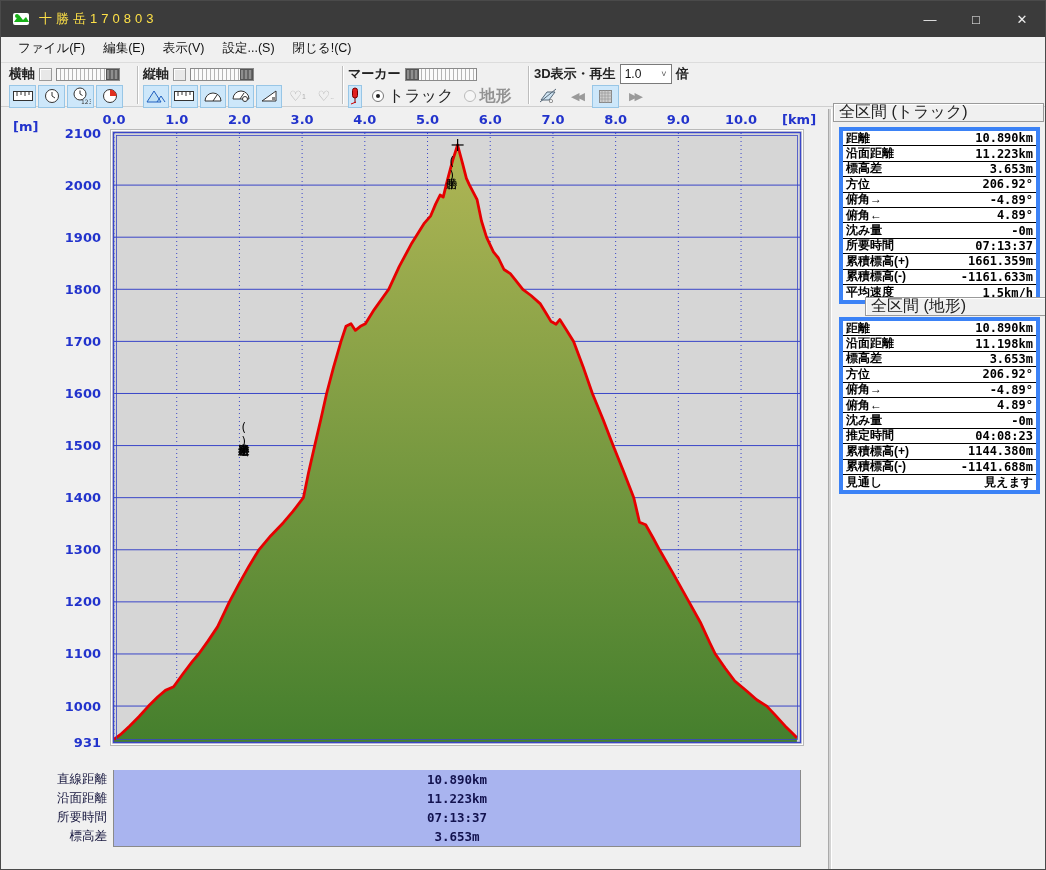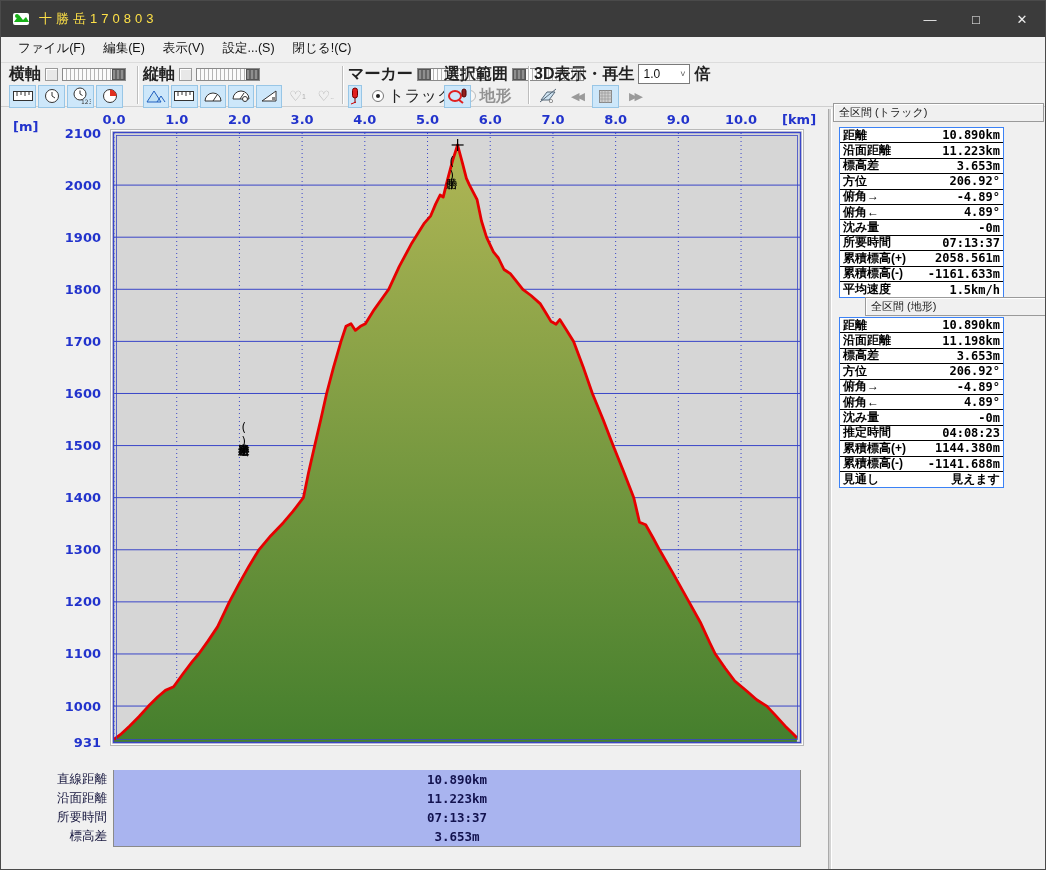--- a/index.html
+++ b/index.html
@@ -14,21 +14,21 @@
   #win-buttons{position:absolute;right:0;top:0;height:36px;display:flex;}
   .winbtn{width:46px;height:36px;color:#eee;font-size:13px;display:flex;align-items:center;justify-content:center;}
   
   #menubar{position:absolute;left:0;top:36px;width:100%;height:26px;background:#f0f0f0;border-bottom:1px solid #dcdcdc;display:flex;align-items:flex-start;padding-left:8px;}
   .menu-item{padding:3px 9px;font-size:12.5px;color:#111;}
   
   #toolbar{position:absolute;left:0;top:62px;width:100%;height:44px;background:#f0f0f0;border-bottom:1px solid #cfcfcf;}
   .tgroup{position:absolute;top:2px;height:40px;}
   .tgroup .row1{display:flex;align-items:center;height:18px;gap:4px;}
   .tgroup .row2{display:flex;align-items:center;height:24px;gap:2px;margin-top:1px;}
-  .tlabel{font-size:16px;font-weight:bold;color:#222;white-space:nowrap;}
+  .tlabel{font-size:13px;font-weight:bold;color:#222;white-space:nowrap;}
   .mini-btn{width:13px;height:13px;background:#e8e8e8;border:1px solid #9a9a9a;box-shadow:inset 1px 1px 0 #fff;}
   .slider{height:13px;width:72px;border:1px solid #8a8a8a;background:repeating-linear-gradient(90deg,#fbfbfb 0 3px,#b5b5b5 3px 4px);position:relative;}
   .slider .thumb{position:absolute;top:0;bottom:0;width:13px;background:repeating-linear-gradient(90deg,#8f8f8f 0 2px,#666 2px 4px);border:1px solid #555;}
   .thumb.right{right:0;}.thumb.left{left:0;}
   .tbtn{width:27px;height:23px;display:flex;align-items:center;justify-content:center;border:1px solid transparent;background:transparent;font-size:14px;color:#444;position:relative;}
   .tbtn.on{background:#cde7fa;border-color:#98c6e6;}
   .tbtn.dis{opacity:.40;}
   .tdivider{position:absolute;top:3px;height:38px;width:1px;background:#bdbdbd;box-shadow:1px 0 0 #fff;}
   .radio{display:flex;align-items:center;gap:4px;font-size:16px;color:#222;margin-left:8px;white-space:nowrap;}
   .radio .dot{width:12px;height:12px;border-radius:50%;border:1px solid #777;background:#fff;position:relative;}
@@ -38,22 +38,22 @@
   
   #chart-svg{position:absolute;left:0;top:108px;}
   
   #section-header{position:absolute;left:112px;top:774px;width:688px;height:22px;background:#c4b5fd;border:1px solid #8a8a8a;box-shadow:inset 1px 1px 0 #fff;display:flex;align-items:center;justify-content:center;font-size:13px;font-weight:bold;color:#111;}
   #section-values{position:absolute;left:112px;top:769px;width:688px;height:77px;background:#a9b4ef;border:1px solid #8a8a8a;border-top:none;}
   .sv-row{height:19px;display:flex;align-items:center;justify-content:center;font-size:12.5px;font-weight:bold;color:#13134f;font-family:"DejaVu Sans Mono","Liberation Mono",monospace;}
   #section-gutter{position:absolute;left:0;top:769px;width:106px;}
   .sg-row{height:19px;display:flex;align-items:center;justify-content:flex-end;font-size:12.5px;font-weight:normal;color:#14143c;}
   
   #splitter{position:absolute;left:827px;top:108px;width:4px;height:762px;background:#d3d3d3;border-left:1px solid #aaa;border-right:1px solid #fff;}
-  .stat-header{position:absolute;left:832px;width:211px;height:19px;background:#f0f0f0;border:1px solid #9a9a9a;box-shadow:inset 1px 1px 0 #fff;font-size:11px;color:#222;display:flex;align-items:center;padding-left:5px;}
-  .stat-table{position:absolute;left:838px;width:165px;border:1px solid #3b82f6;background:#fff;}
+  .stat-header{position:absolute;left:832px;width:211px;height:19px;background:#f0f0f0;border:1px solid #9a9a9a;box-shadow:inset 1px 1px 0 #fff;font-size:16px;color:#222;display:flex;align-items:center;padding-left:5px;}
+  .stat-table{position:absolute;left:838px;width:201px;border:4px solid #3b82f6;background:#fff;}
   .stat-row{height:15.4px;display:flex;align-items:center;justify-content:space-between;border-bottom:1px solid #000;padding:0 3px;font-size:12px;font-weight:bold;color:#000;white-space:nowrap;overflow:hidden;}
   .stat-row:last-child{border-bottom:none;}
   .stat-row .val{font-family:"DejaVu Sans Mono","Liberation Mono",monospace;font-size:12px;}
   svg text{font-family:"DejaVu Sans","Liberation Sans",sans-serif;}
 </style>
 </head>
 <body>
 
 <div id="window">
 
@@ -188,37 +188,20 @@
             <span class="dot"></span>
             <span>トラック</span>
           </span>
         <span class="radio dis">
             <span class="dot"></span>
             <span>地形</span>
           </span>
       </div>
     </div>
 
-    <div class="tgroup" style="left:443px;width:140px;">
-      <div class="row1">
-        <span class="tlabel">選択範囲</span>
-        <span class="slider" style="width:72px;">
-            <span class="thumb left"></span>
-          </span>
-      </div>
-      <div class="row2">
-        <span class="tbtn on">
-          <svg width="22" height="16" viewBox="0 0 22 16">
-              <ellipse cx="8" cy="8" rx="6" ry="5" fill="none" stroke="#e02020" stroke-width="2"></ellipse>
-              <path d="M12 12 L16 15" stroke="#e02020" stroke-width="2"></path>
-              <rect x="15" y="1" width="4" height="8" rx="2" fill="#902020" stroke="#500"></rect>
-            </svg>
-        </span>
-      </div>
-    </div>
 
     <div class="tdivider" style="left:527px;"></div>
 
     <div class="tgroup" style="left:533px;width:180px;">
       <div class="row1">
         <span class="tlabel">3D表示・再生</span>
         <span id="speed-select">
           <span>1.0</span>
           <span style="font-size:9px;color:#555;">˅</span>
         </span>
@@ -356,21 +339,21 @@
       <div class="stat-row">
         <span>沈み量</span>
         <span class="val">-0m</span>
       </div>
       <div class="stat-row">
         <span>所要時間</span>
         <span class="val">07:13:37</span>
       </div>
       <div class="stat-row">
         <span>累積標高(+)</span>
-        <span class="val">2058.561m</span>
+        <span class="val">1661.359m</span>
       </div>
       <div class="stat-row">
         <span>累積標高(-)</span>
         <span class="val">-1161.633m</span>
       </div>
       <div class="stat-row">
         <span>平均速度</span>
         <span class="val">1.5km/h</span>
       </div>
     </div>

